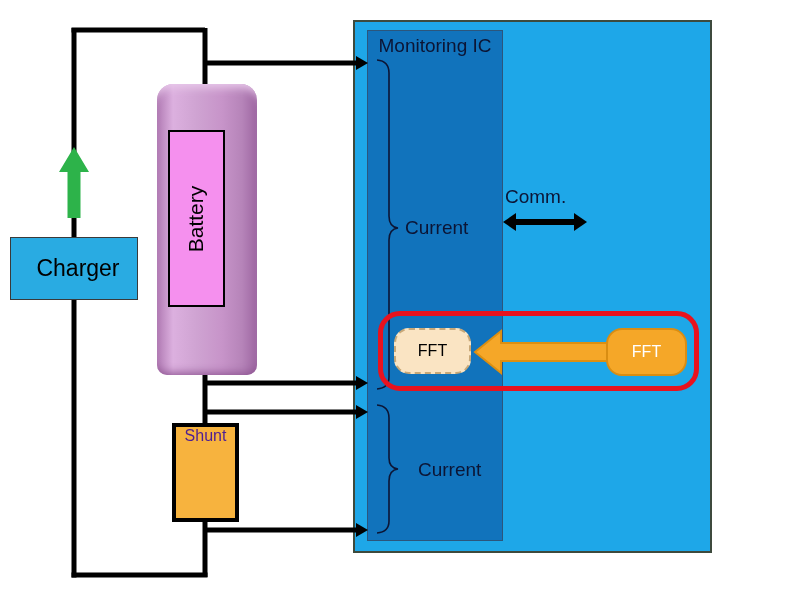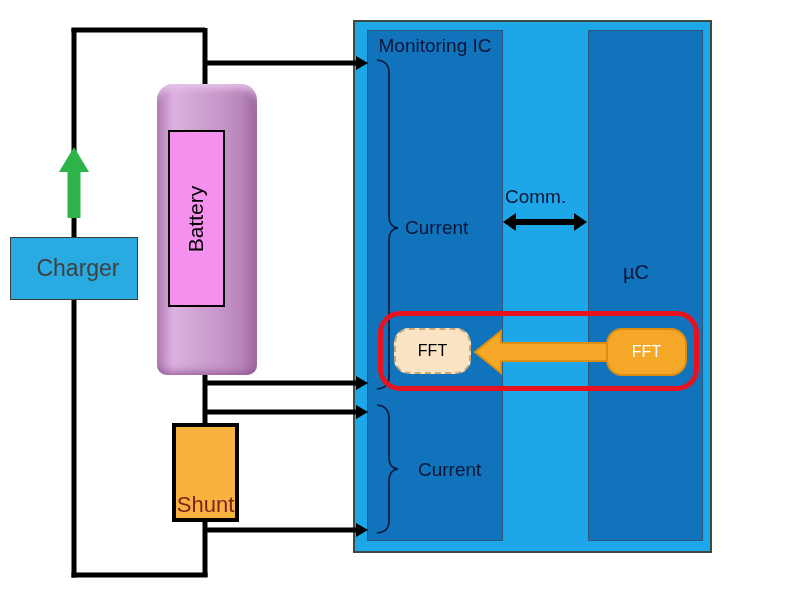--- a/index.html
+++ b/index.html
@@ -37,43 +37,43 @@
   }
 
   
   svg.wires{position:absolute;left:0;top:0;z-index:2;}
 
   
   .charger{
     position:absolute;left:10px;top:237px;width:128px;height:63px;
     background:var(--charger-bg,#29abe2);border:1px solid #3a3a3a;box-sizing:border-box;
     display:flex;align-items:center;justify-content:center;
-    color:#404040;font-size:23px;z-index:3;padding-left:8px;
+    color:#000000;font-size:23px;z-index:3;padding-left:8px;
   }
   .battery{
     position:absolute;left:157px;top:84px;width:100px;height:291px;
     background:linear-gradient(90deg,#b07ab3 0%,#dcb0df 16%,#cfa3d2 40%,#c794c9 65%,#b684b9 85%,#9d66a1 100%);
     border-radius:16px 16px 10px 10px;
     box-shadow:inset 0 10px 8px -6px #e8c8ea, inset 0 -8px 10px -6px #8f5693;
     z-index:3;
   }
   .battery-label{
     position:absolute;left:11px;top:46px;width:57px;height:177px;
     background:var(--battery-label-bg,#f590ee);border:2px solid #000;box-sizing:border-box;
     display:flex;align-items:center;justify-content:center;z-index:4;
   }
   .battery-label span{
     transform:rotate(-90deg);white-space:nowrap;
     font-size:21px;color:#000;
   }
   .shunt{
     position:absolute;left:172px;top:423px;width:67px;height:99px;
     background:var(--shunt-bg,#f7b33e);border:4px solid #000;box-sizing:border-box;
-    display:flex;align-items:flex-end;justify-content:center;
-    font-size:22px;color:#7f1d1d;z-index:3;
+    display:flex;align-items:flex-start;justify-content:center;
+    font-size:16px;color:#4c1d95;z-index:3;
   }
 
   
   .red-highlight{
     position:absolute;left:378px;top:311px;width:321px;height:80px;
     border:5px solid var(--highlight-red,#e8121e);border-radius:22px;
     box-sizing:border-box;background:transparent;z-index:4;
   }
   svg.fft-arrow{position:absolute;left:468px;top:326px;z-index:5;}
   .fft-box{
@@ -94,23 +94,20 @@
 
 <div class="stage">
 
   <div class="outer-box">
     <div class="panel monitoring">
       <div class="panel-title">Monitoring IC</div>
       <div class="voltage-label">Current</div>
       <div class="current-label">Current</div>
     </div>
     <div class="comm-label">Comm.</div>
-    <div class="panel micro">
-      <div class="uc-label">µC</div>
-    </div>
   </div>
 
   <svg class="wires" width="800" height="600">
 
     <path d="M71.5,30 H205" stroke="#000" stroke-width="5" fill="none"></path>
     <path d="M74,28 V237" stroke="#000" stroke-width="5" fill="none"></path>
     <path d="M74,300 V577.5" stroke="#000" stroke-width="5" fill="none"></path>
     <path d="M71.5,575 H207.5" stroke="#000" stroke-width="5" fill="none"></path>
     <path d="M205,577 V522" stroke="#000" stroke-width="5" fill="none"></path>
     <path d="M205,28 V85" stroke="#000" stroke-width="5" fill="none"></path>

